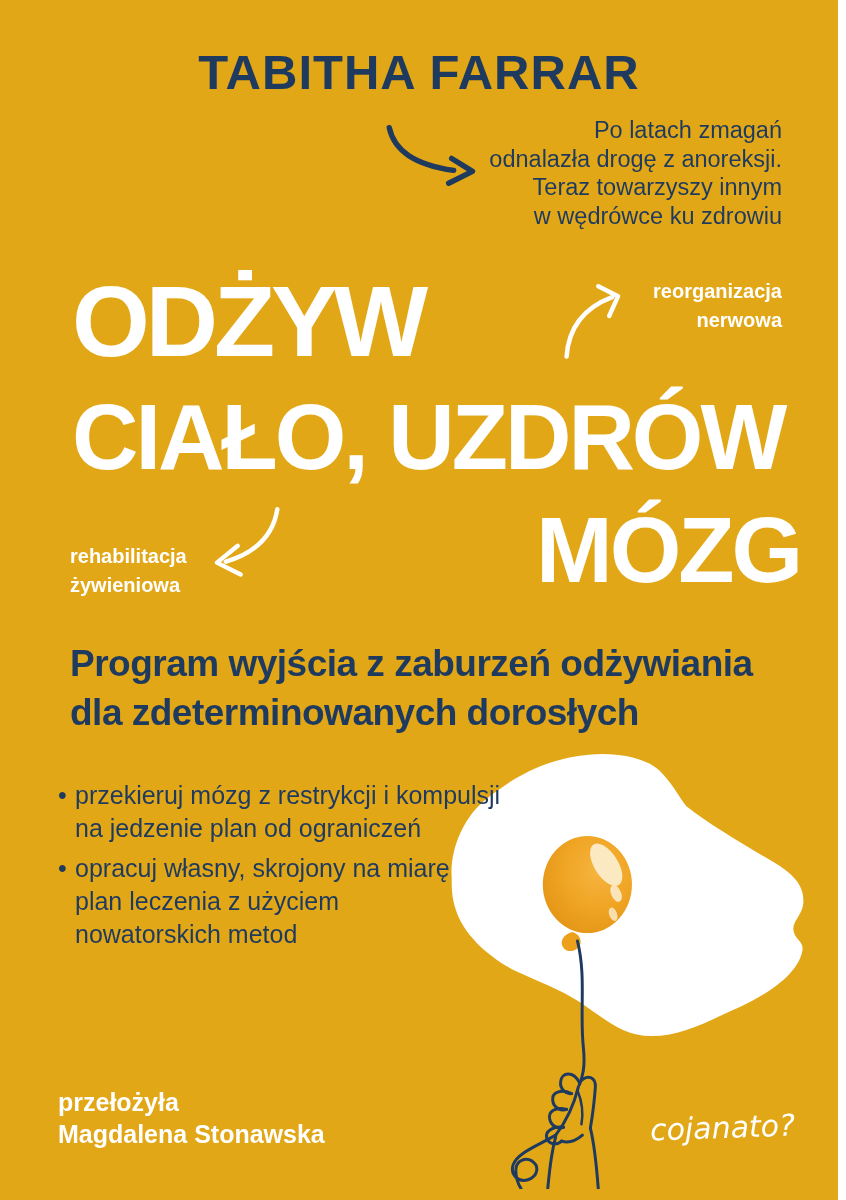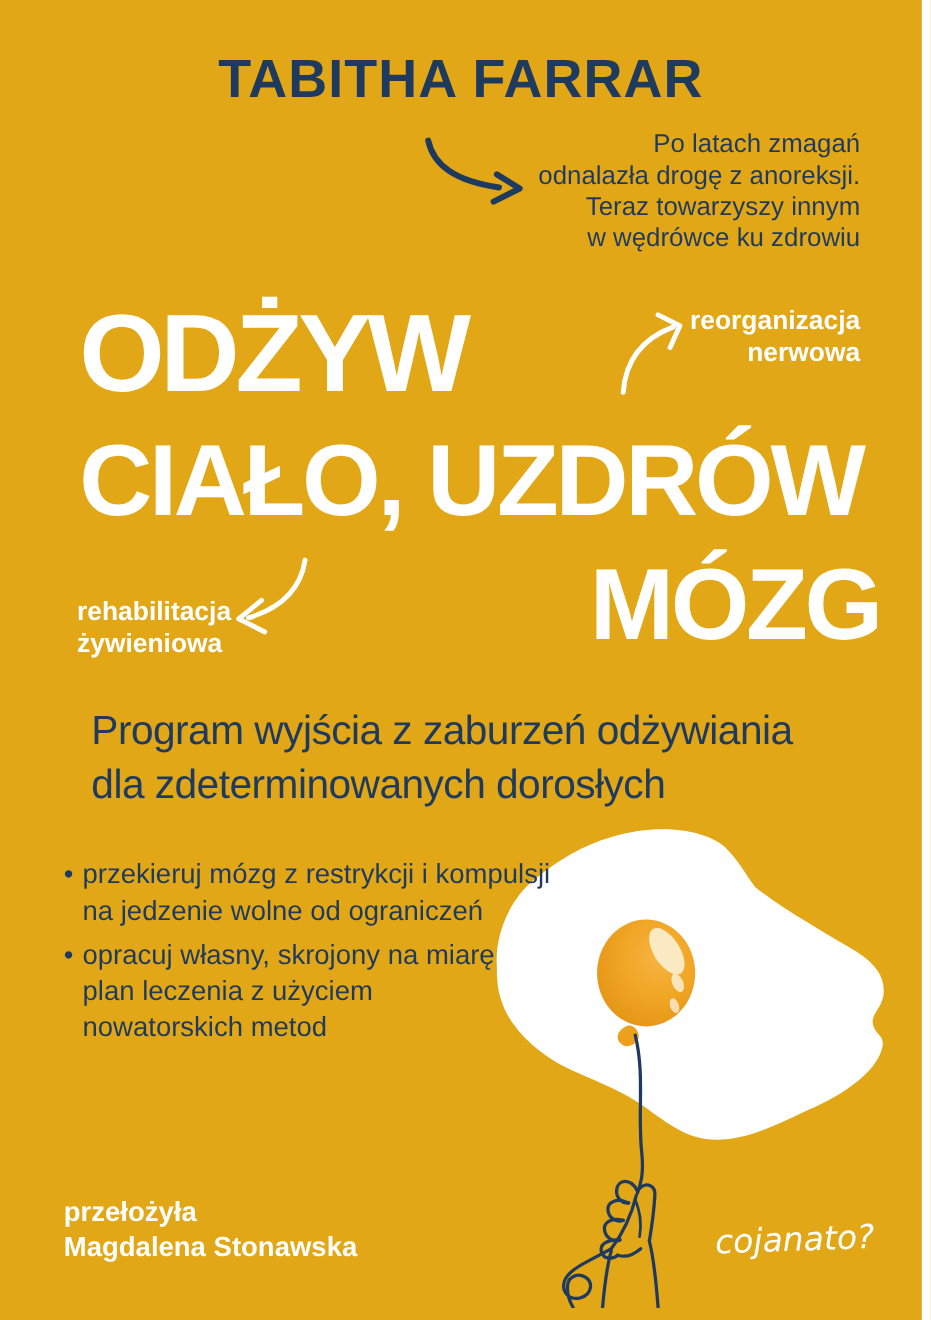--- a/index.html
+++ b/index.html
@@ -24,27 +24,27 @@
   .line{display:block;}
   .title-line{
     color:var(--white,#fff);font-weight:bold;line-height:1;letter-spacing:-3px;
     white-space:nowrap;
   }
   .title-1{left:72px;top:271px;font-size:100px;letter-spacing:-4px;}
   .title-2{left:72px;top:391px;font-size:92px;}
   .title-3{right:38px;top:504px;font-size:92px;text-align:right;}
   .note{
     color:var(--white,#fff);font-weight:bold;
-    font-size:24px;line-height:29px;
+    font-size:20px;line-height:29px;
   }
   .note-right{top:277px;right:56px;text-align:right;}
   .note-left{top:542px;left:70px;}
   .subtitle{
-    top:639px;left:83px;
-    color:var(--navy,#1F3A5F);font-weight:normal;
+    top:639px;left:70px;
+    color:var(--navy,#1F3A5F);font-weight:bold;
     font-size:37px;line-height:49px;letter-spacing:-0.5px;
   }
   .bullets{
     top:779px;left:58px;
     color:var(--navy,#1F3A5F);
     font-size:25px;line-height:33px;
     list-style:none;margin:0;padding:0;
   }
   .bullet{position:relative;padding-left:17px;margin-bottom:7px;}
   .bullet::before{content:"\2022";position:absolute;left:0;top:0;}
@@ -162,21 +162,21 @@
   </div>
 
   <div class="abs subtitle">
     <span class="line">Program wyjścia z zaburzeń odżywiania</span>
     <span class="line">dla zdeterminowanych dorosłych</span>
   </div>
 
   <ul class="abs bullets">
     <li class="bullet">
       <span class="line">przekieruj mózg z restrykcji i kompulsji</span>
-      <span class="line">na jedzenie wolne od ograniczeń</span>
+      <span class="line">na jedzenie plan od ograniczeń</span>
     </li>
     <li class="bullet">
       <span class="line">opracuj własny, skrojony na miarę</span>
       <span class="line">plan leczenia z użyciem</span>
       <span class="line">nowatorskich metod</span>
     </li>
   </ul>
 
   <div class="abs translator">
     <span class="line">przełożyła</span>

